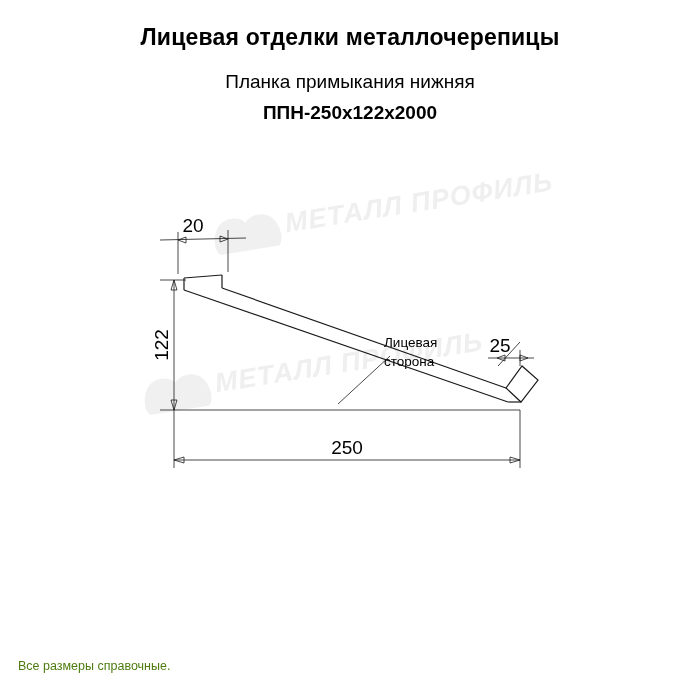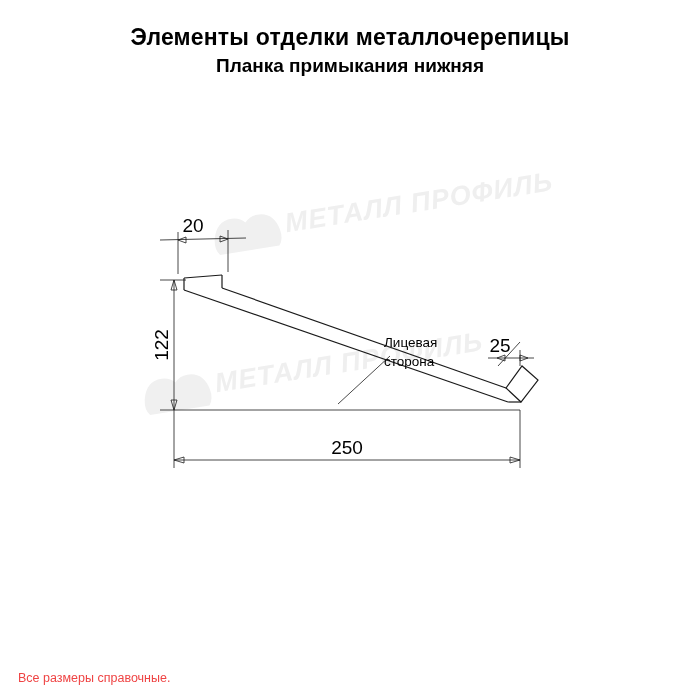--- a/index.html
+++ b/index.html
@@ -29,45 +29,45 @@
     text-align: center;
   }
   .title-main {
     font-size: 23px;
     font-weight: bold;
     letter-spacing: 0.2px;
     line-height: 30px;
   }
   .title-sub {
     font-size: 19px;
-    font-weight: bold;
+    font-weight: normal;
     line-height: 26px;
-    margin-top: 1px;
+    margin-top: 17px;
   }
   .title-code {
     font-size: 19px;
     font-weight: bold;
     line-height: 26px;
     margin-top: 5px;
   }
   .drawing {
     position: absolute;
     top: 170px;
     left: 0;
     width: 700px;
     height: 360px;
   }
   .footer {
     position: absolute;
     left: 18px;
-    bottom: 12px;
+    bottom: 24px;
     width: 660px;
     font-size: 12.5px;
     line-height: 19px;
-    color: #ef4444;
+    color: #4d7c0f;
   }
   .footer div {
     white-space: nowrap;
   }
   svg { display: block; }
   .wm {
     fill: #f0f0f0;
   }
   .wm-text {
     fill: #efefef;
@@ -97,22 +97,23 @@
     font-size: 13.5px;
     fill: #000;
   }
 </style>
 </head>
 <body>
 
 <div class="page">
 
   <div class="titles">
-    <div class="title-main">Элементы отделки металлочерепицы</div>
+    <div class="title-main">Лицевая отделки металлочерепицы</div>
     <div class="title-sub">Планка примыкания нижняя</div>
+    <div class="title-code">ППН-250х122х2000</div>
   </div>
 
   <div class="drawing">
     <svg width="700" height="360" viewBox="0 0 700 360">
 
       <g opacity="1">
 
         <g transform="translate(210,40) rotate(-9)">
           <path class="wm" d="M0,30 q4,-18 20,-18 q8,0 13,6 q5,-6 13,-6 q16,0 20,18 q2,10 -3,16 l-60,0 q-5,-6 -3,-16 z"></path>
           <text class="wm-text" x="72" y="34">МЕТАЛЛ ПРОФИЛЬ</text>

